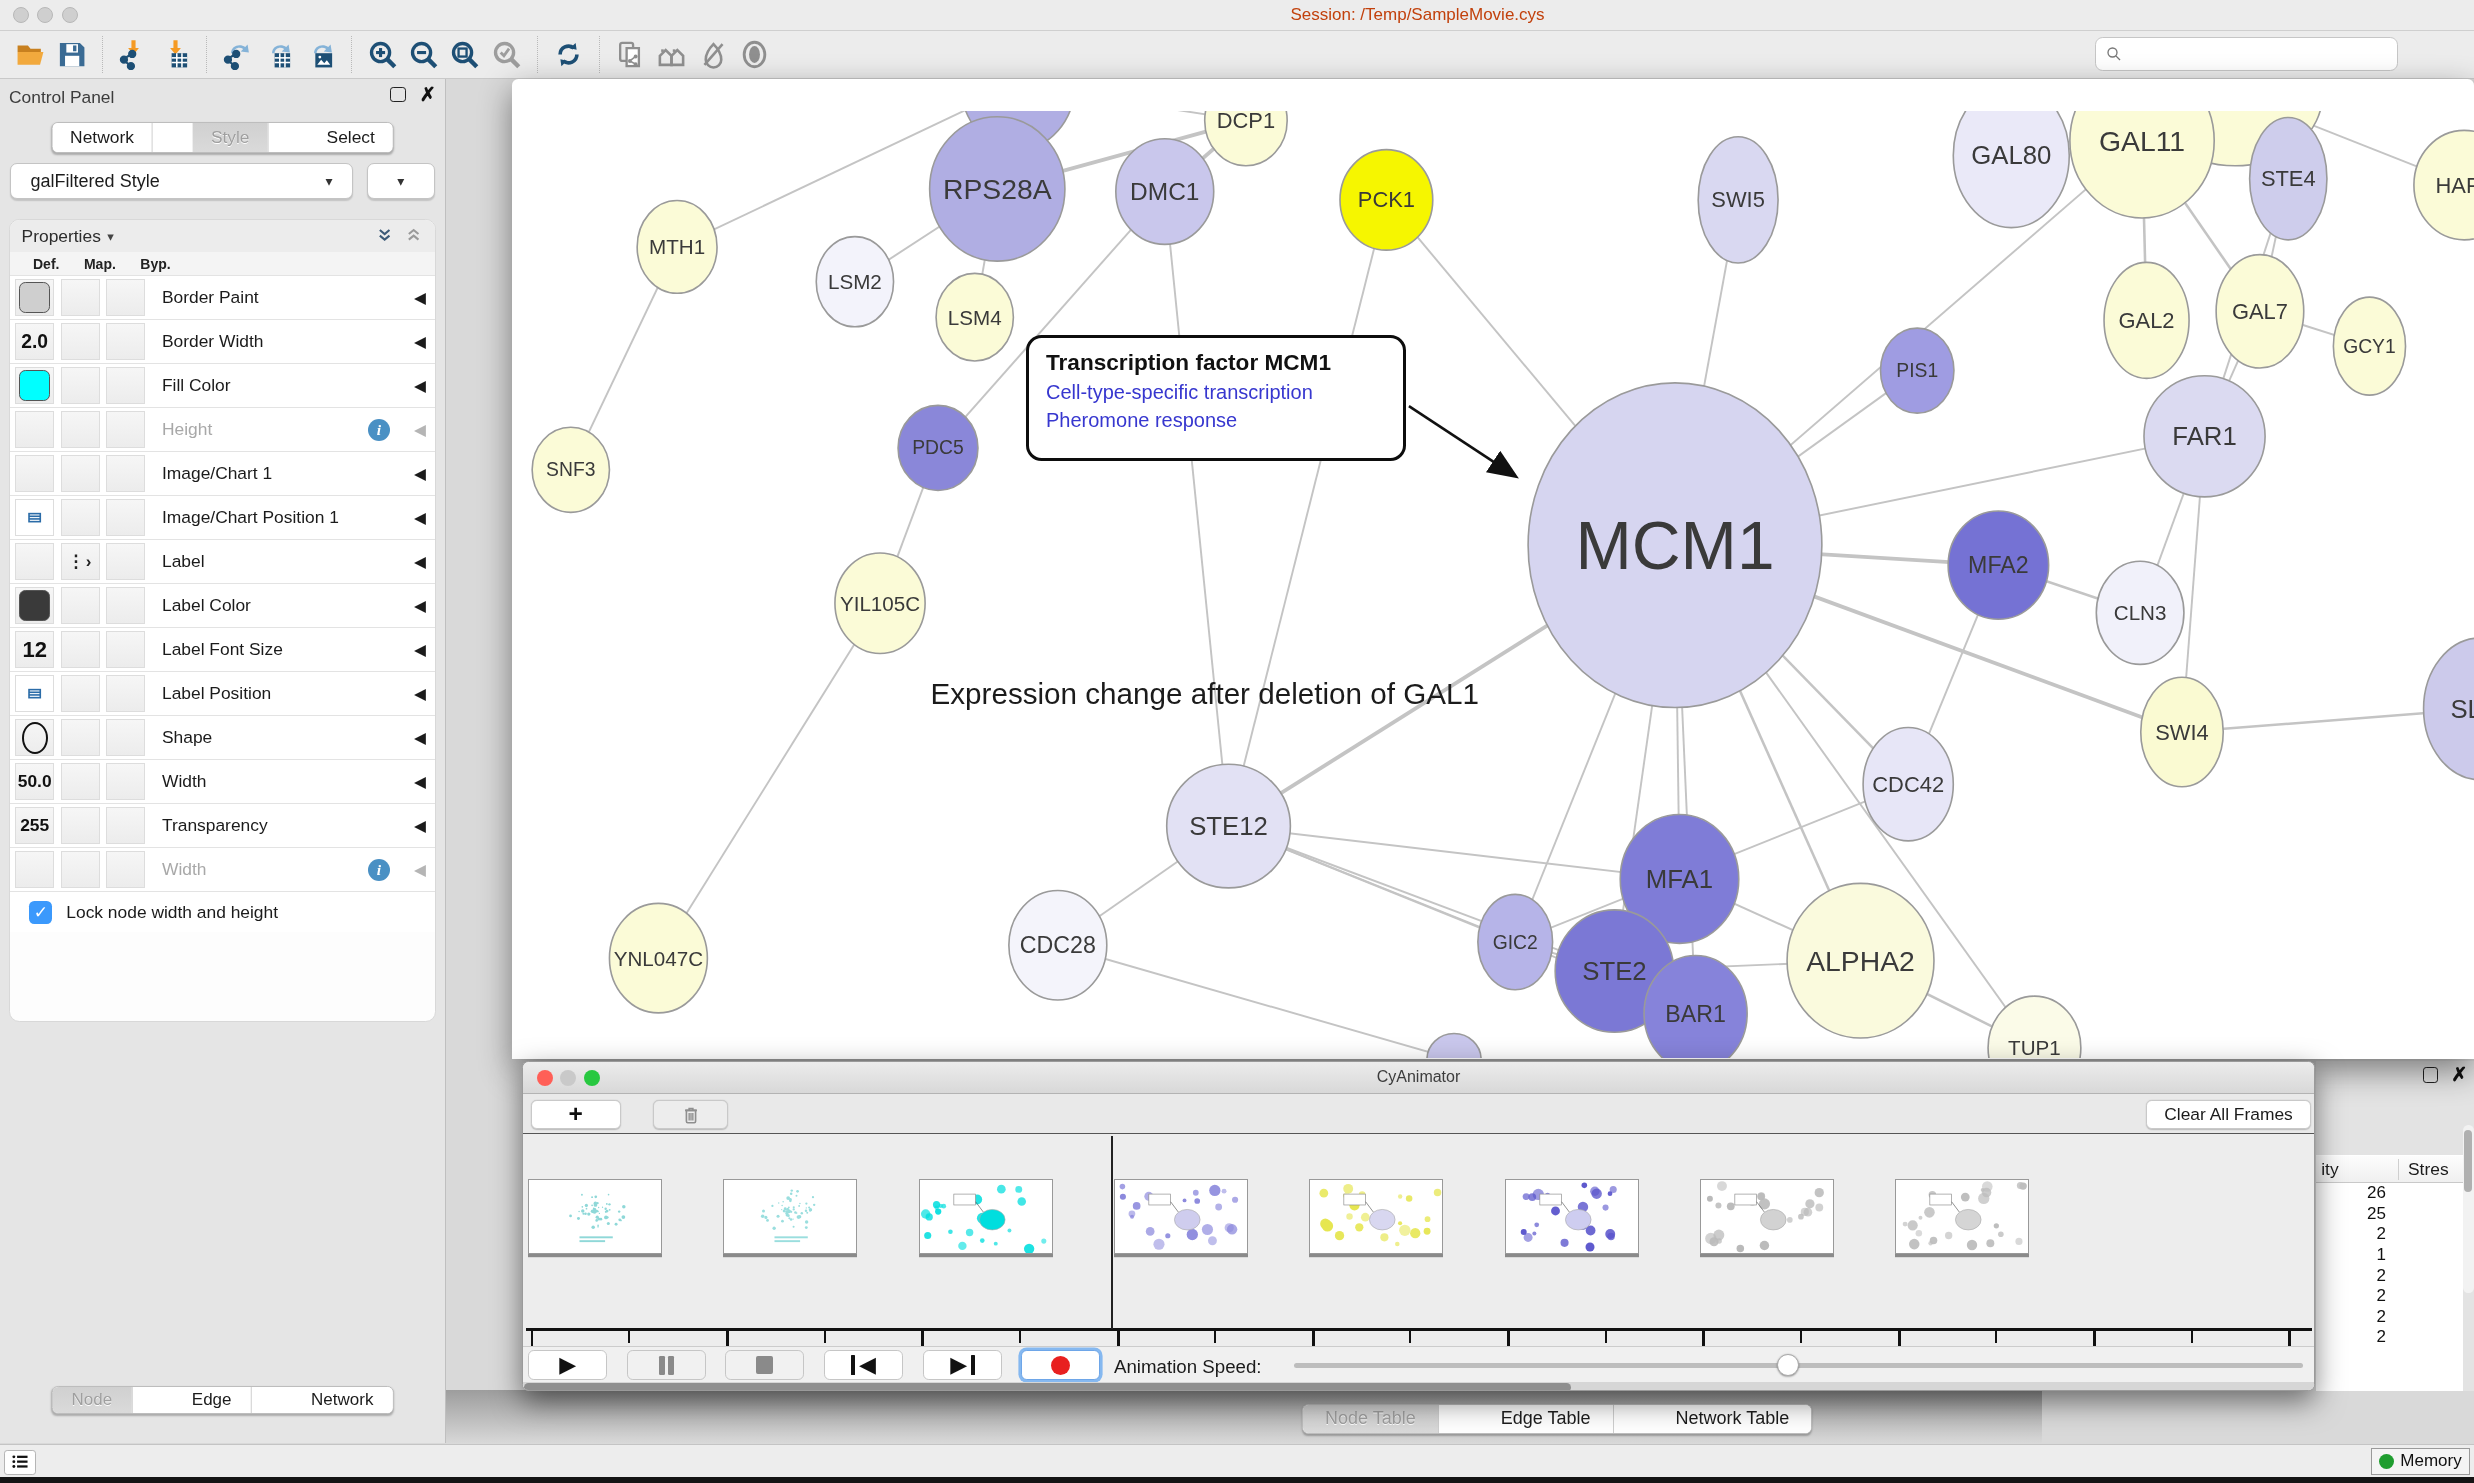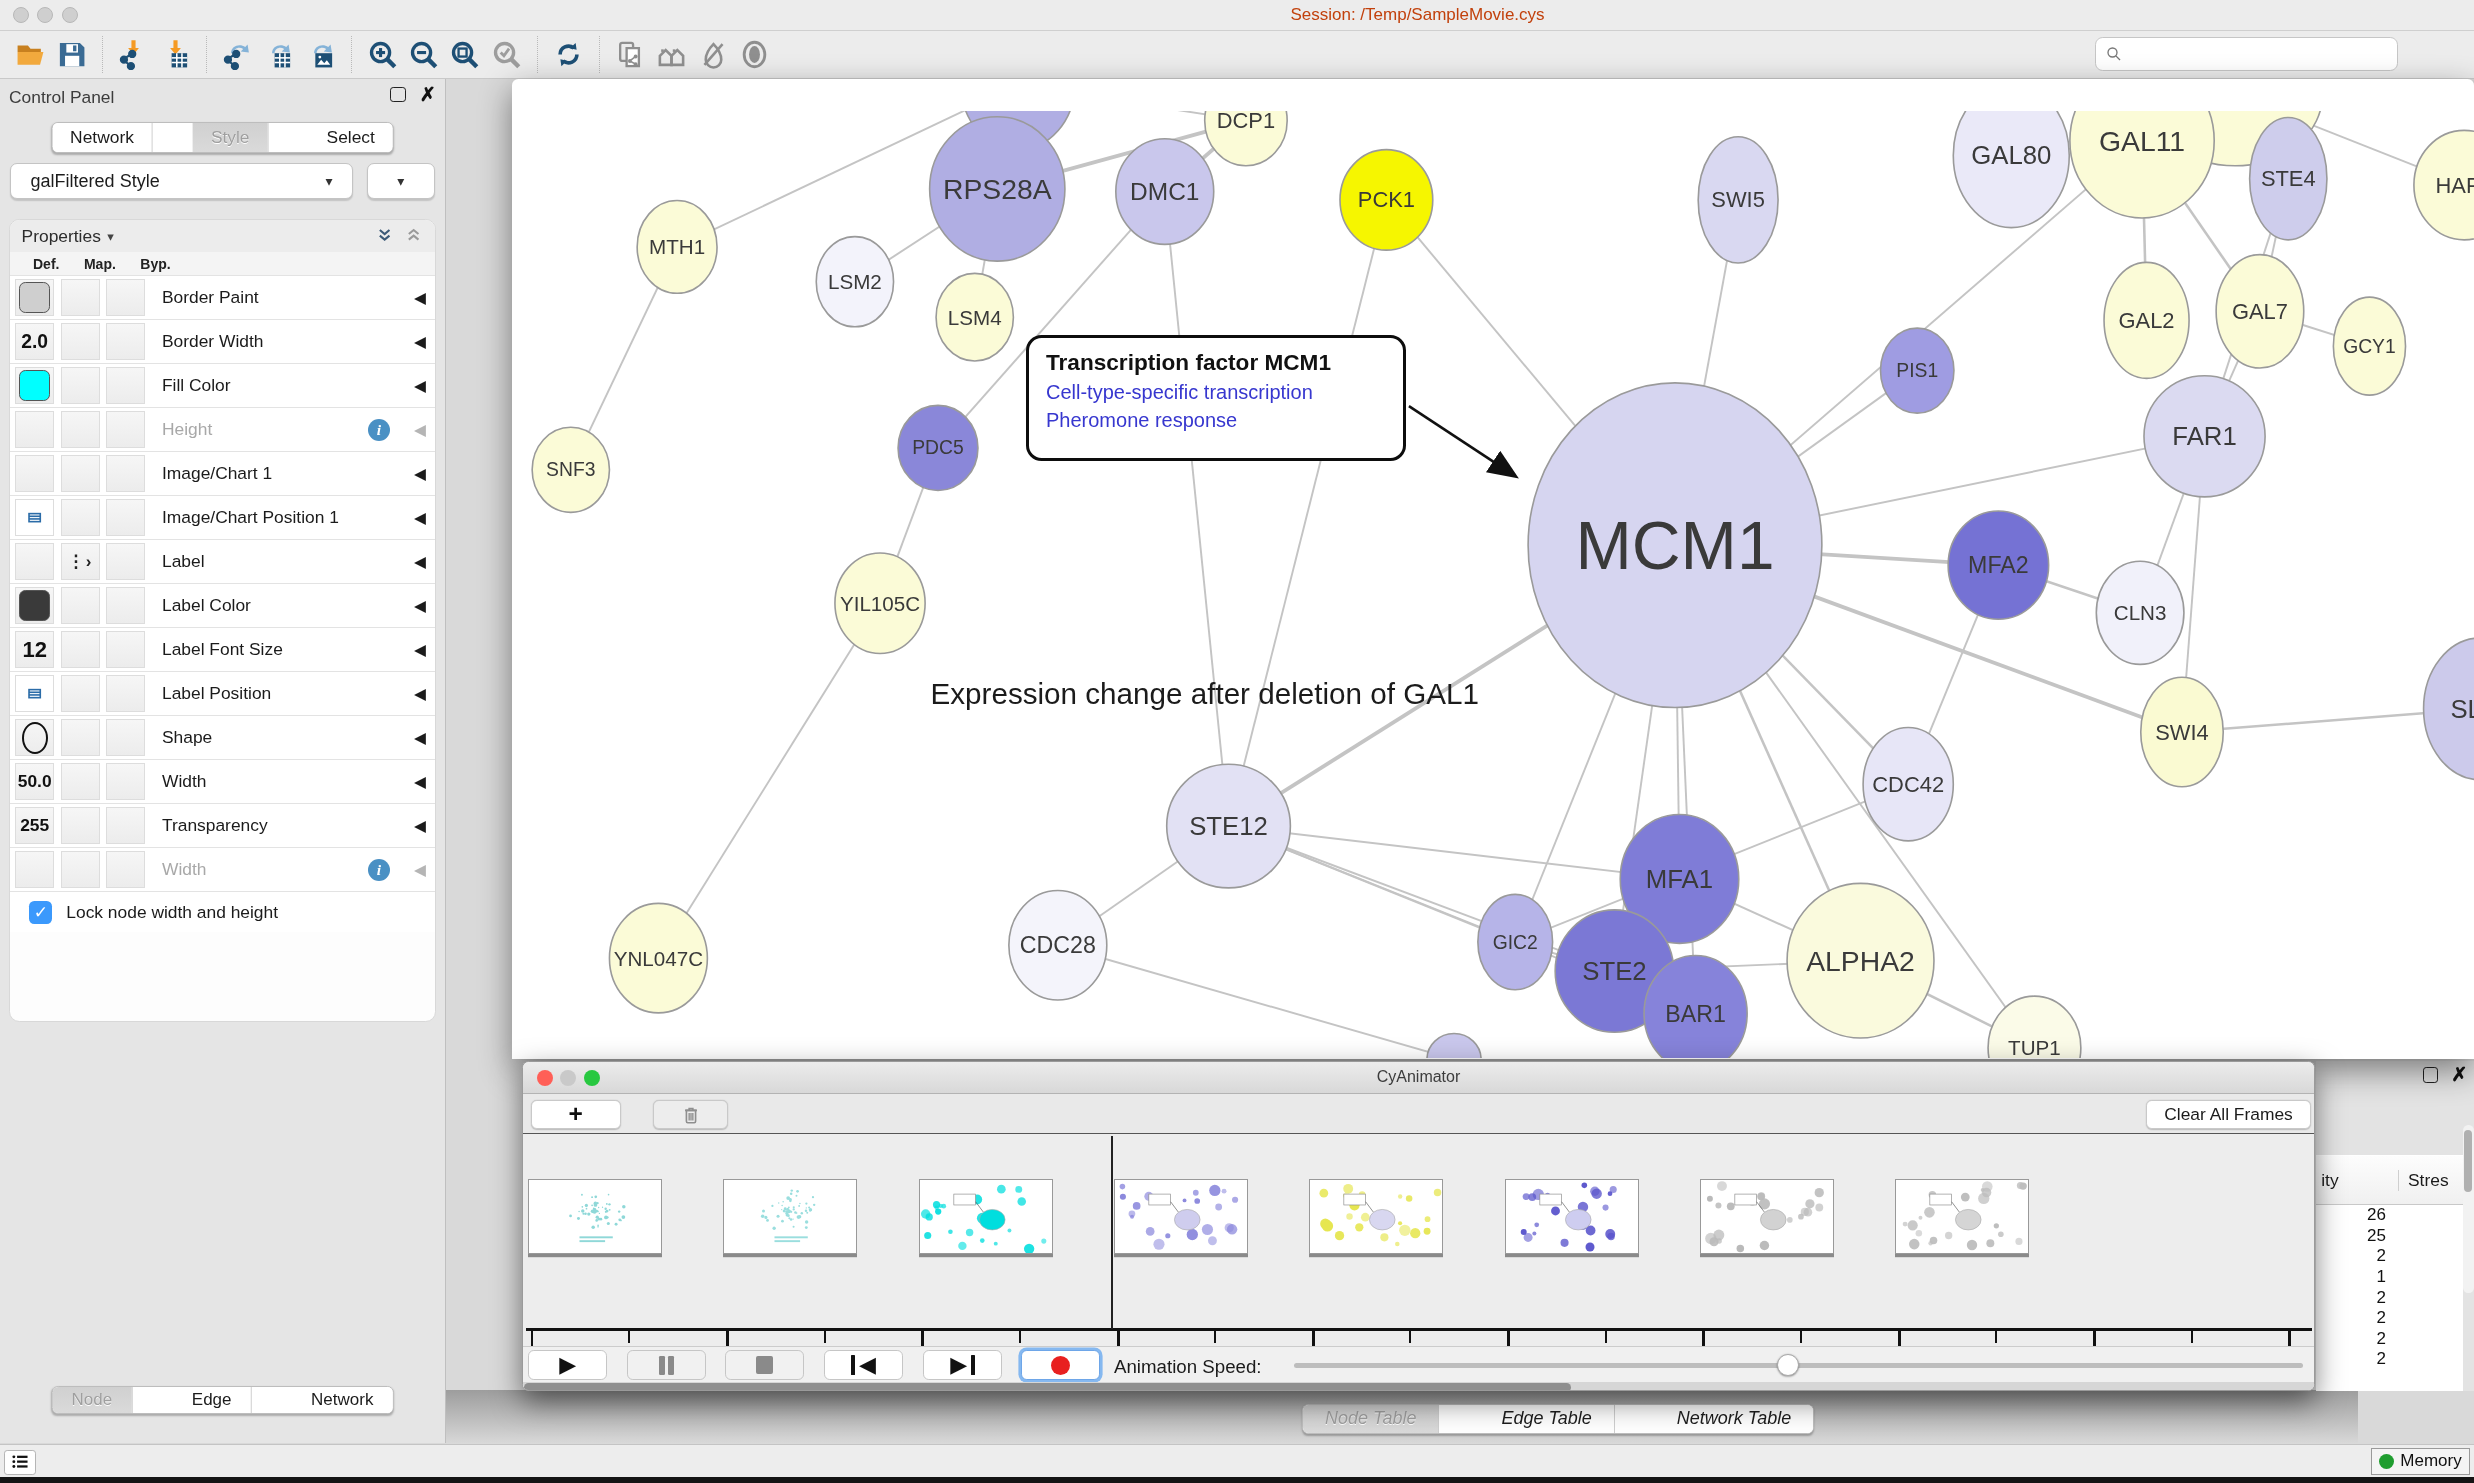--- a/index.html
+++ b/index.html
@@ -125,31 +125,31 @@
   #speed-track { position:absolute; left:771px; top:16px; width:1009px; height:4.5px; background:#bdbdbd; border-radius:2.6px; }
   #speed-handle { position:absolute; top:-9px; width:22px; height:22px; background:#fff; border:0.6px solid #aaa;
     border-radius:50%; box-shadow:0 0.6px 1.9px rgba(0,0,0,.4); }
   #cy-hscroll { position:absolute; left:0; top:320px; width:100%; height:10.3px; background:#d6d6d6; }
   #cy-hthumb { position:absolute; left:1.3px; top:0.6px; width:1047px; height:9px; background:#8f8f8f; border-radius:4.5px; }
 
   
   #results-panel { left:2316px; top:1061px; width:159px; height:330px; background:#e3e3e3; z-index:3; }
   #rp-icons { position:absolute; right:7.7px; top:6.4px; display:flex; gap:13px; align-items:center; }
   #rp-table { position:absolute; left:0; top:94px; width:147px; bottom:0; background:#fff; border-top:1.3px solid #fff; }
-  #rp-header { height:49px; background:linear-gradient(#fdfdfd,#f0f0f0); border-bottom:1.3px solid #c9c9c9;
+  #rp-header { height:27px; background:linear-gradient(#fdfdfd,#f0f0f0); border-bottom:1.3px solid #c9c9c9;
     display:flex; font-size:17.4px; color:#1b1b1b; align-items:center; }
   #rp-col1 { width:82px; text-align:left; padding-left:5.2px; }
   #rp-col2 { border-left:0.6px solid #cfcfcf; padding-left:9px; flex:1; }
   .rp-row { height:20.6px; font-size:17px; color:#111; display:flex; align-items:center; }
   .rp-row .v1 { width:70px; text-align:right; }
   #rp-scroll { position:absolute; right:1.3px; top:64px; width:11px; height:168px; background:#f2f2f2; border-radius:5.2px; }
   #rp-sthumb { position:absolute; top:5.2px; left:1.3px; width:8.4px; height:62px; background:#b0b0b0; border-radius:4.5px; }
 
   
-  #bottom-strip { left:0; top:1390px; width:2358px; height:53px; background:linear-gradient(#9d9d9d,#d8d8d8); z-index:2;font-style:italic; }
+  #bottom-strip { left:0; top:1390px; width:2042px; height:53px; background:linear-gradient(#9d9d9d,#d8d8d8); z-index:2; }
   #table-tabs { position:absolute; left:1302px; top:13.5px; height:30px; }
   .seg .segbtn.tbl { font-size:18px; padding:0 22px; }
 
   
   #status-bar { left:0; top:1444px; width:2475px; height:34px; background:#ededed; border-top:0.6px solid #c4c4c4; z-index:7; }
   #list-btn { position:absolute; left:3.9px; top:4.5px; width:32px; height:25px; background:#fff; border:0.6px solid #b5b5b5;
     border-radius:3.2px; display:flex; align-items:center; justify-content:center; }
   #memory-btn { position:absolute; right:5.2px; top:2.6px; width:99px; height:27px; background:#f4f4f4;
     border:0.6px solid #9a9a9a; display:flex; align-items:center; justify-content:center; gap:6.4px; font-size:17px; color:#111; }
   #memory-dot { width:15px; height:15px; border-radius:50%; background:#1f9d2f; }

